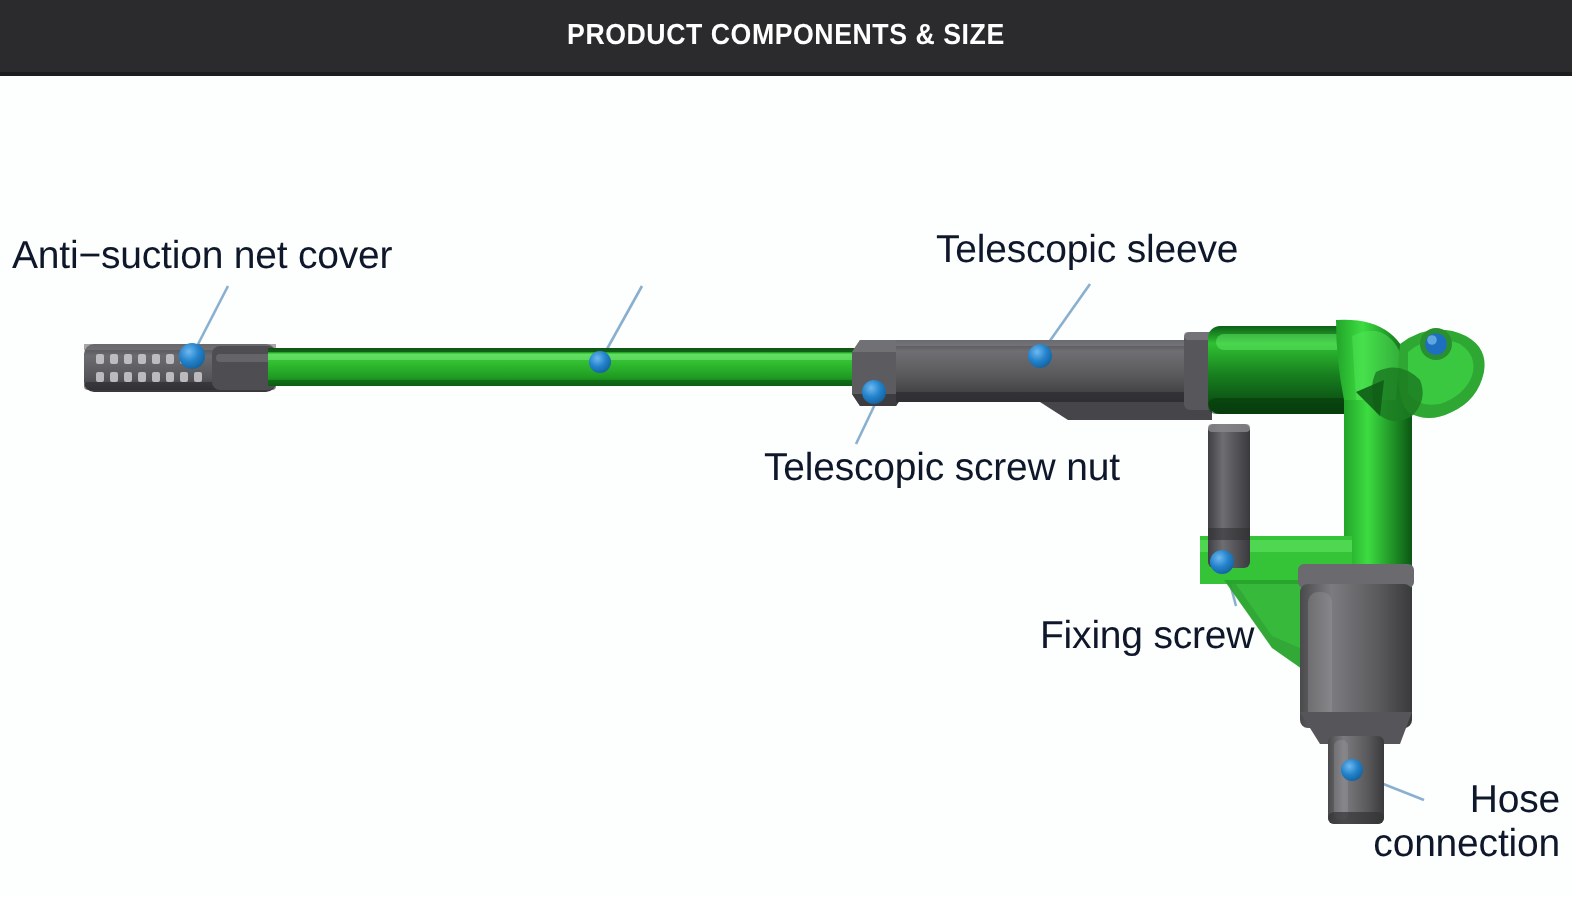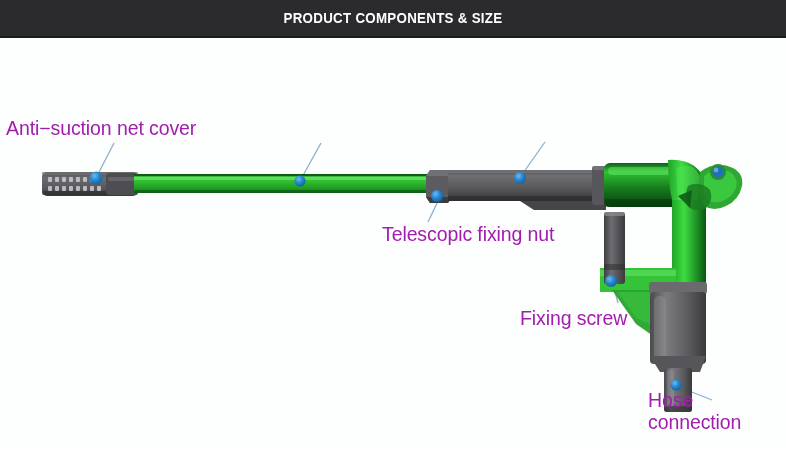--- a/index.html
+++ b/index.html
@@ -64,28 +64,28 @@
     position: absolute;
     left: 0;
     top: -38px;
     width: 786px;
     height: 454px;
   }
 
   
   .label {
     position: absolute;
-    color: #a21caf;
+    color: #0f172a;
     font-size: 19.5px;
     font-family: "Liberation Sans", sans-serif;
     white-space: nowrap;
     line-height: 1.12;
     letter-spacing: -0.1px;
   }
-  .label.two-line { white-space: normal; text-align: left; }
+  .label.two-line { white-space: normal; text-align: right; }
 
   .lbl-net-cover     { left: 6px;   top: 118px; }
   .lbl-hard-tube     { left: 278px; top: 118px; }
   .lbl-telesleeve    { left: 468px; top: 115px; }
   .lbl-fixing-nut    { left: 382px; top: 224px; }
   .lbl-fixing-screw  { left: 480px; top: 308px; margin-left: 40px; }
   .lbl-hose          { right: 6px;  top: 390px; width: 132px; }
 </style>
 </head>
 <body>
@@ -258,20 +258,21 @@
         <circle cx="437" cy="196" r="6" fill="url(#gDot)"></circle>
         <circle cx="611" cy="281" r="6" fill="url(#gDot)"></circle>
         <circle cx="676" cy="385" r="5.5" fill="url(#gDot)"></circle>
       </g>
     </svg>
   </div>
 
   <div class="label lbl-net-cover">Anti−suction net cover</div>
 
 
-
-  <div class="label lbl-fixing-nut">Telescopic fixing nut</div>
+  <div class="label lbl-telesleeve">Telescopic sleeve</div>
+
+  <div class="label lbl-fixing-nut">Telescopic screw nut</div>
 
   <div class="label lbl-fixing-screw">Fixing screw</div>
 
   <div class="label two-line lbl-hose">Hose connection</div>
 
 </div>
 
 </body></html>

